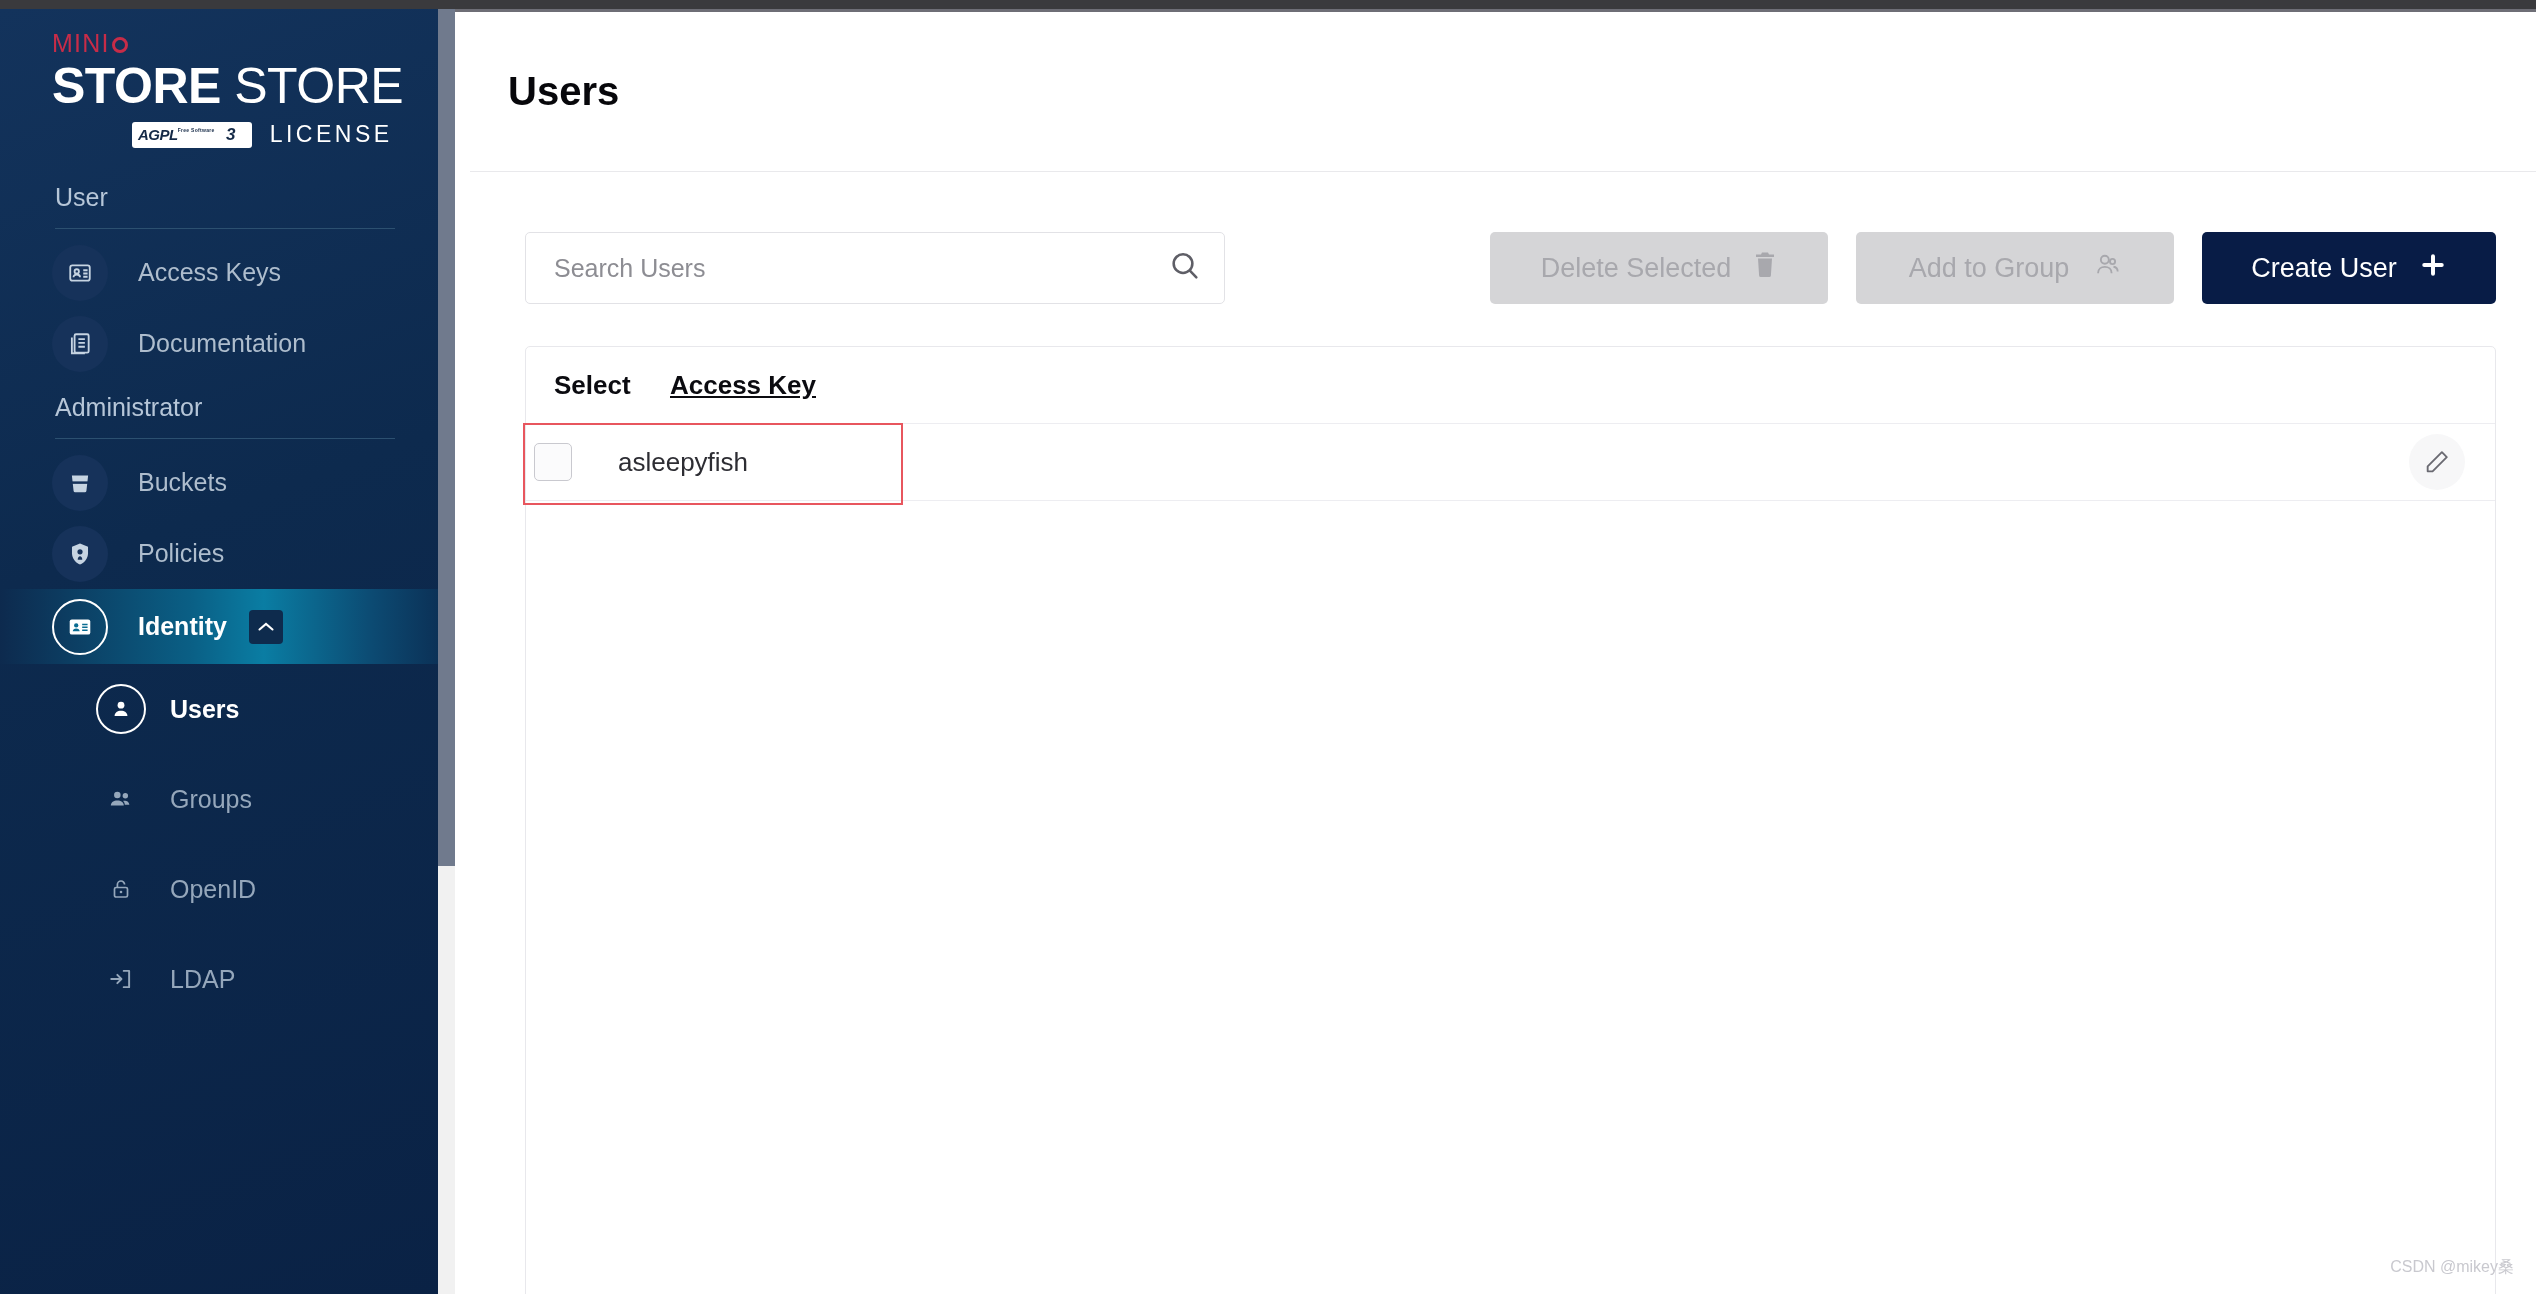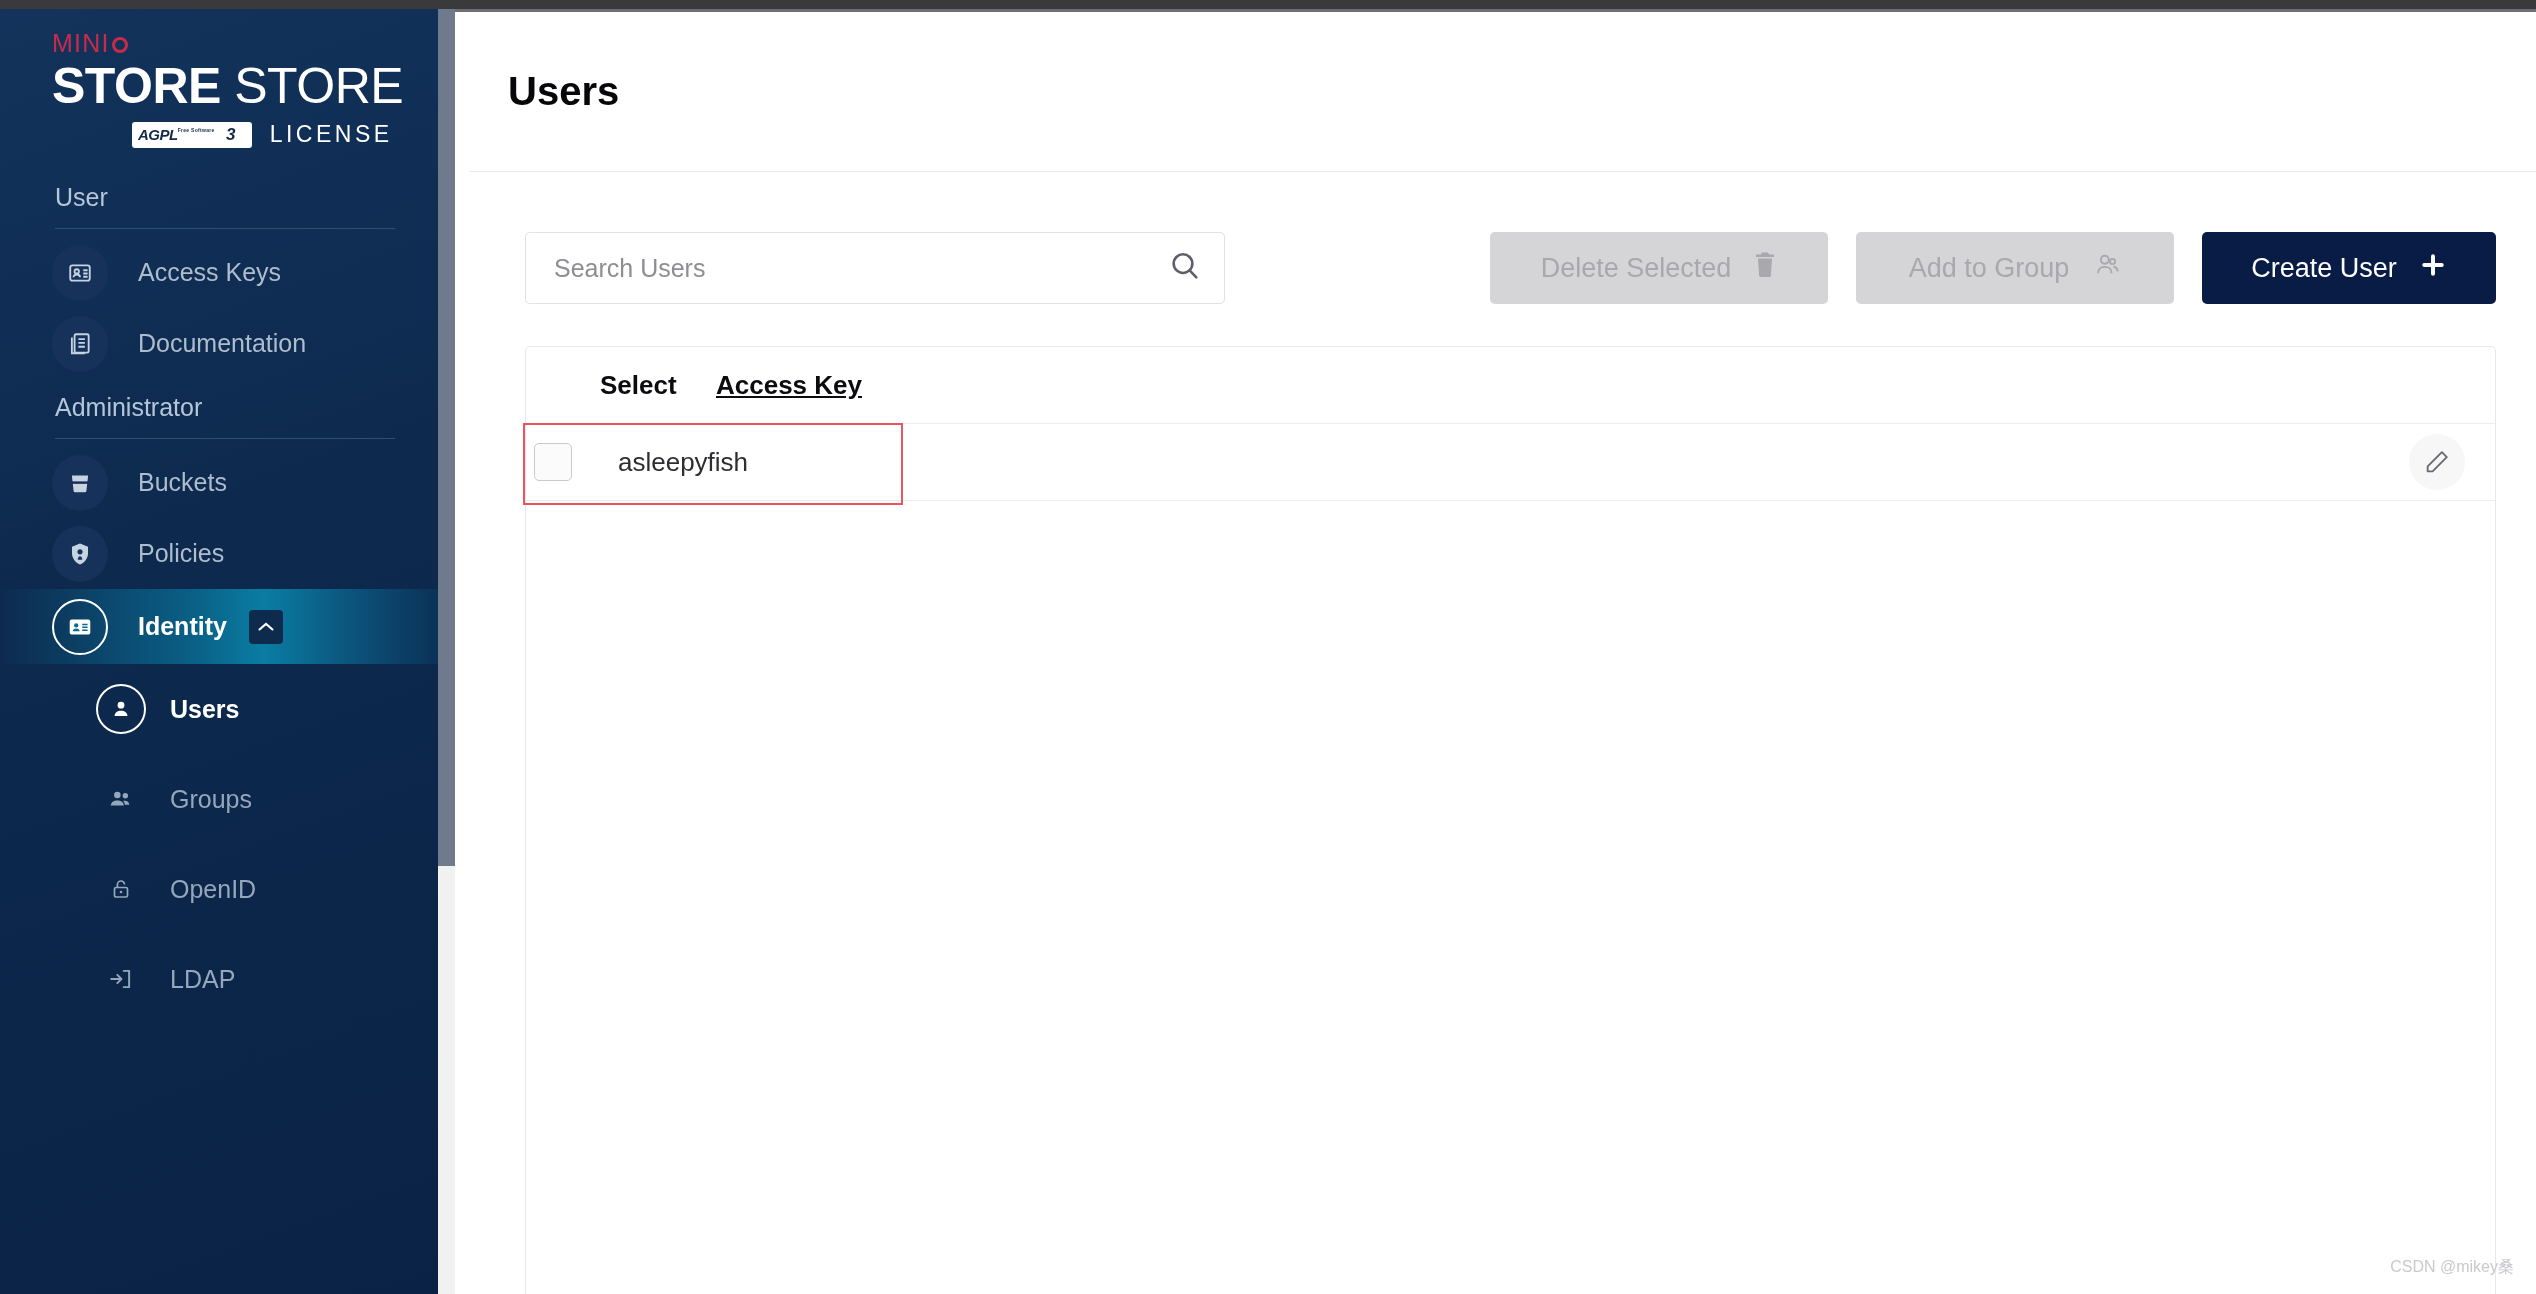--- a/index.html
+++ b/index.html
@@ -251,21 +251,21 @@
     height: 960px;
     background: #ffffff;
     position: relative;
   }
   .table-head {
     display: flex; align-items: center;
     height: 76px;
     padding-left: 28px;
   }
   .th {
-    font-size: 26px; font-weight: bold; color: #0b0b10; margin-left: 46px;
+    font-size: 26px; font-weight: bold; color: #0b0b10;
   }
   .th-select { width: 88px; }
   .th-key { margin-left: 28px; text-decoration: underline; }
 
   .table-row {
     display: flex; align-items: center;
     height: 78px;
     border-top: 1px solid #ededf1;
     border-bottom: 1px solid #ededf1;
     position: relative;

